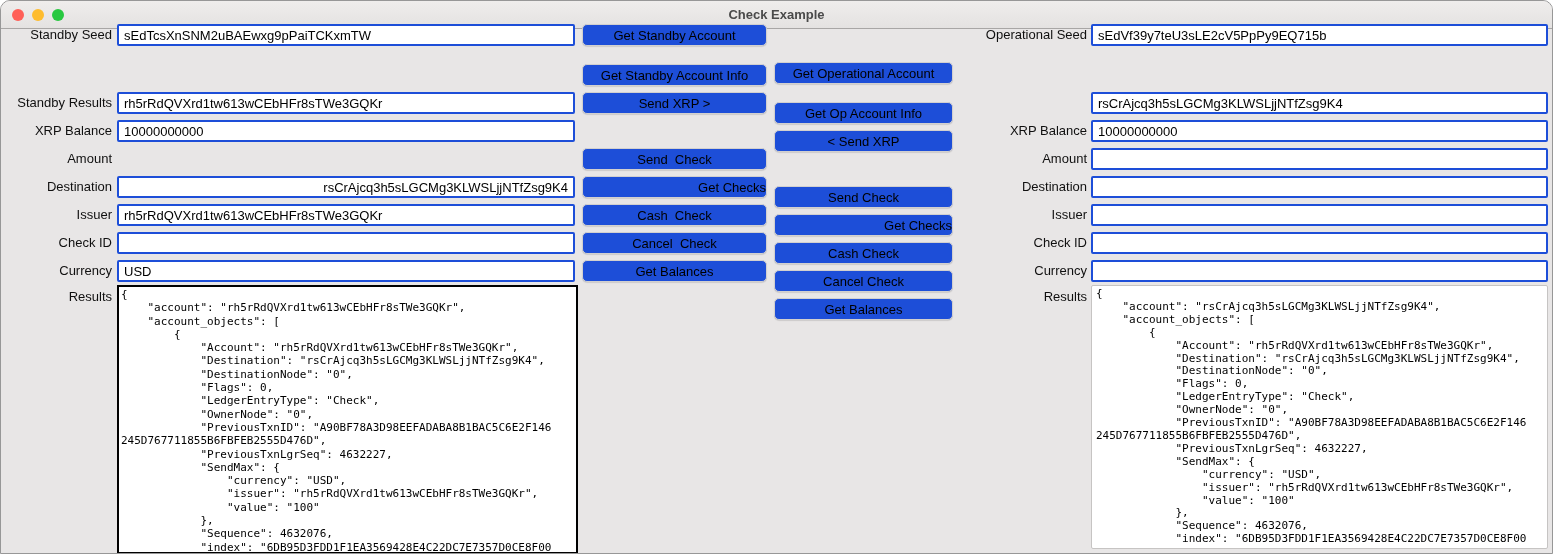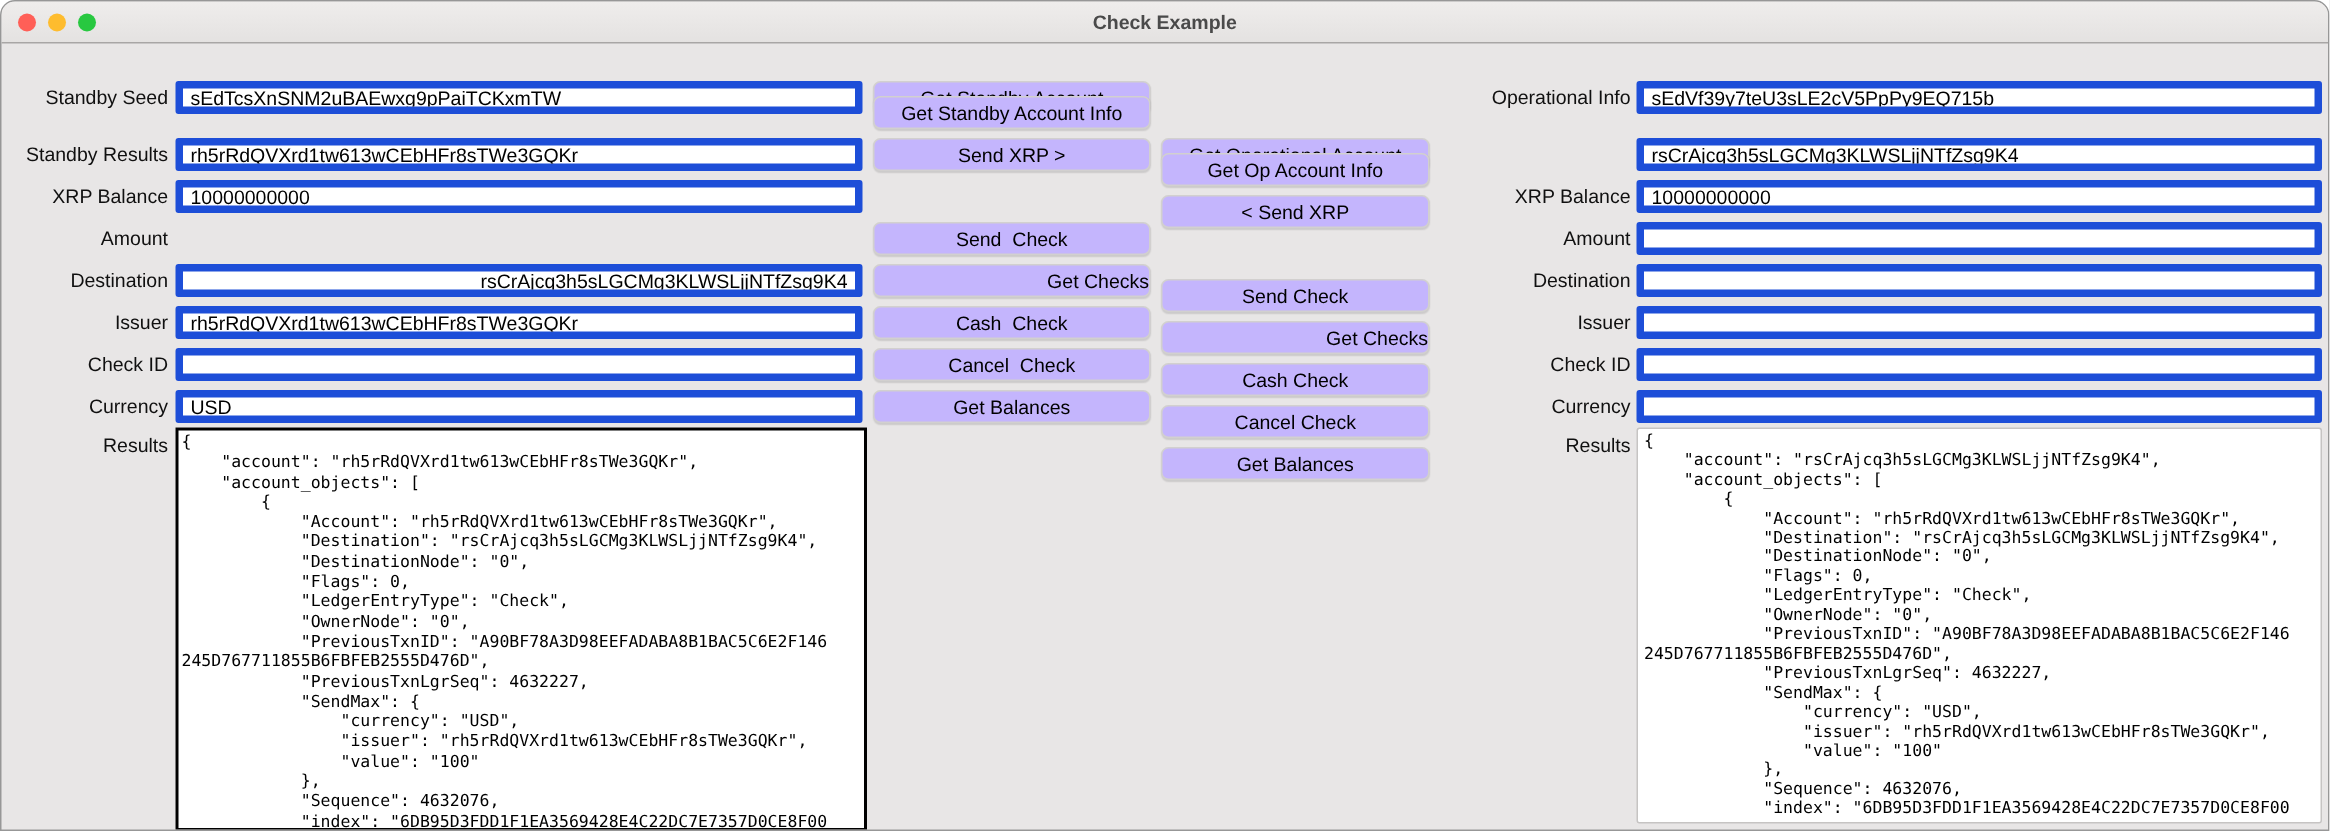--- a/index.html
+++ b/index.html
@@ -22,27 +22,27 @@
   .lights { position: absolute; left: 11px; top: 8px; display: flex; gap: 8px; }
   .light { width: 12px; height: 12px; border-radius: 50%; }
 
   
   .lbl {
     position: absolute; height: 22px; line-height: 22px;
     font-size: 13px; color: #101010; text-align: right; white-space: nowrap;
   }
   .fld {
     position: absolute; height: 22px;
-    border: 5px solid #1d4ed8; border-radius: 2px; background: #fff;
+    border: 2px solid #1d4ed8; border-radius: 2px; background: #fff;
     font-family: "Liberation Sans", sans-serif; font-size: 13px; color: #000;
     padding: 0 5px; outline: none;
   }
   .btn {
     position: absolute; height: 22px;
-    background: #c4b5fd; border: 1px solid #d2d0cf; border-radius: 5px;
+    background: #1d4ed8; border: 1px solid #d2d0cf; border-radius: 5px;
     box-shadow: 0 1px 1px rgba(0,0,0,0.12);
     font-family: "Liberation Sans", sans-serif; font-size: 13px; color: #000;
     white-space: pre; text-align: center; cursor: default;
   }
   .colA { left: 581px; width: 185px; }
   .colB { left: 773px; width: 179px; margin-top: 38px; }
   .lbl-left  { left: 0px;   width: 111px; }
   .fld-left  { left: 116px; width: 458px; }
   .lbl-right { left: 920px; width: 166px; }
   .fld-right { left: 1090px; width: 457px; }
@@ -56,21 +56,21 @@
   .results-left {
     left: 116px; top: 284px; width: 461px; height: 269px;
     border: 2px solid #000; line-height: 13.3px; padding: 1px 0 0 2px;
   }
   .results-right {
     left: 1090px; top: 284px; width: 457px; height: 264px;
     border: 1px solid #c6c4c3; border-radius: 2px; line-height: 12.9px; padding: 2px 0 0 4px;
   }
 
   
-  .r1 { top: 53px; }  .r2 { top: 63px; }  .r3 { top: 91px; }
+  .r1 { top: 23px; }  .r2 { top: 63px; }  .r3 { top: 91px; }
   .r4 { top: 119px; } .r5 { top: 147px; } .r6 { top: 175px; text-align: right; }
   .r7 { top: 203px; } .r8 { top: 231px; } .r9 { top: 259px; }
   .r10 { top: 288px; height: 16px; line-height: 16px; }
 </style>
 </head>
 <body>
 
 <div class="window">
 
   <div class="titlebar">
@@ -79,21 +79,21 @@
       <span class="light" style="background: rgb(254, 188, 46);"></span>
       <span class="light" style="background: rgb(40, 200, 64);"></span>
     </div>
     <span class="title">Check Example</span>
   </div>
 
   <span class="lbl lbl-left r1">Standby Seed</span>
   <input class="fld fld-left r1" value="sEdTcsXnSNM2uBAEwxg9pPaiTCKxmTW" style="">
   <button class="btn colA r1">Get Standby Account</button>
   <button class="btn colB r1">Get Operational Account</button>
-  <span class="lbl lbl-right r1">Operational Info</span>
+  <span class="lbl lbl-right r1">Operational Seed</span>
   <input class="fld fld-right r1" value="sEdVf39y7teU3sLE2cV5PpPy9EQ715b" style="">
 
   <button class="btn colA r2">Get Standby Account Info</button>
   <button class="btn colB r2">Get Op Account Info</button>
 
   <span class="lbl lbl-left r3">Standby Results</span>
   <input class="fld fld-left r3" value="rh5rRdQVXrd1tw613wCEbHFr8sTWe3GQKr" style="">
   <button class="btn colA r3">Send XRP &gt;</button>
   <button class="btn colB r3">&lt; Send XRP</button>
   <input class="fld fld-right r3" value="rsCrAjcq3h5sLGCMg3KLWSLjjNTfZsg9K4" style="">

